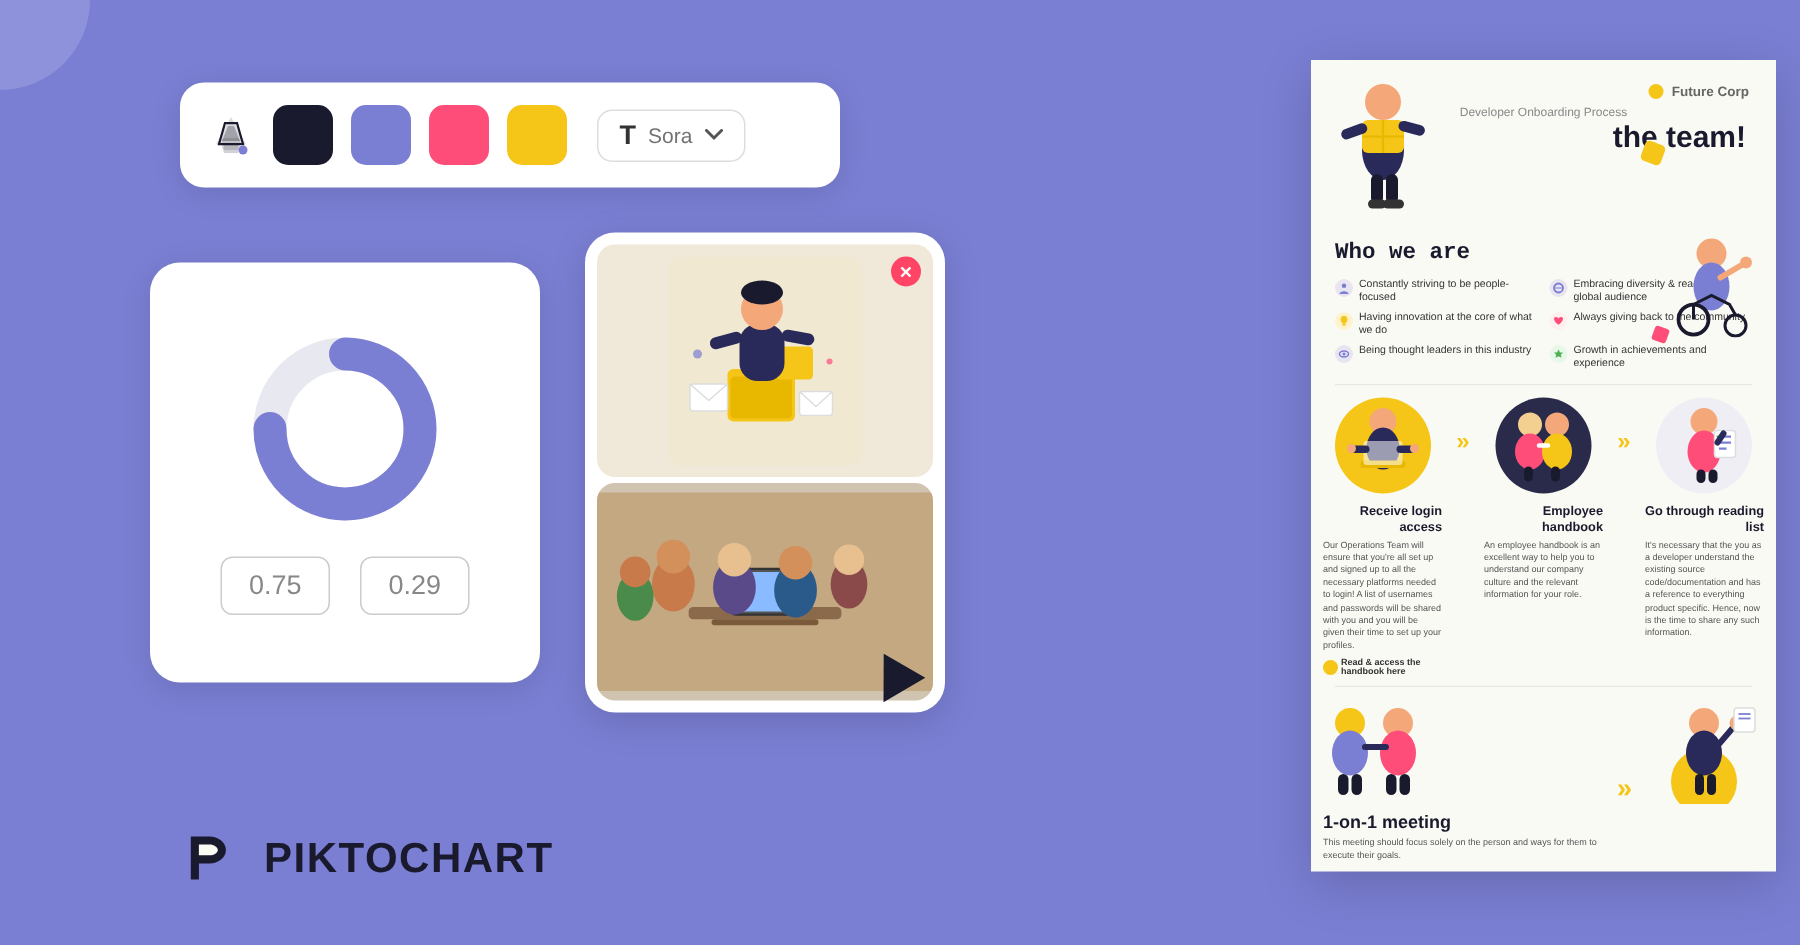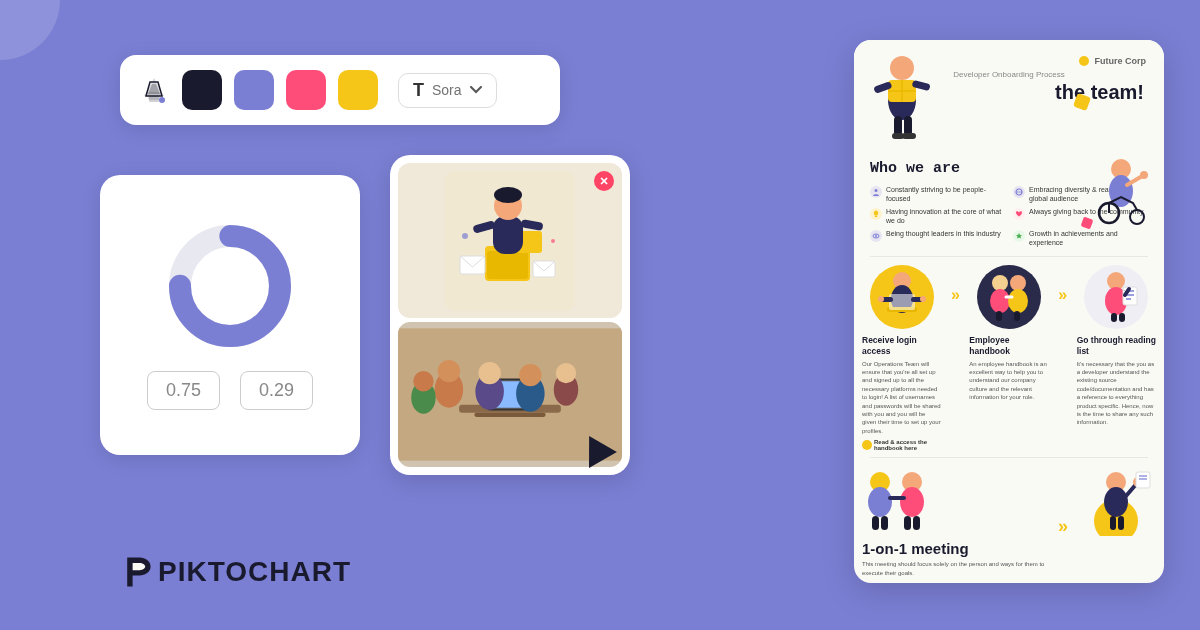--- a/index.html
+++ b/index.html
@@ -168,21 +168,21 @@
       font-weight: bold;
     }
 
     
     .piktochart-logo {
       position: absolute;
       bottom: 40px;
       left: 120px;
       display: flex;
       align-items: center;
-      gap: 2px;
+      gap: 20px;
     }
 
     .piktochart-logo-text {
       font-size: 28px;
       font-weight: 700;
       color: #1a1a2e;
       letter-spacing: 1px;
     }
 
     
@@ -191,24 +191,24 @@
       right: 0;
       top: 0;
       width: 490px;
       height: 630px;
       overflow: hidden;
     }
 
     .infographic {
       position: absolute;
       top: 40px;
-      right: 36px;
+      right: 16px;
       width: 310px;
       background: #fafaf5;
-      border-radius: 17px;
+      border-radius: 0;
       padding: 0;
       box-shadow: 0 8px 32px rgba(0,0,0,0.18);
       overflow: hidden;
       font-family: Arial, sans-serif;
     }
 
     .infographic-header {
       background: #fafaf5;
       padding: 16px 18px 8px;
       border-bottom: none;
@@ -330,21 +330,21 @@
     }
 
     .step-circle.yellow { background: #F5C518; }
     .step-circle.dark { background: #2a2a4a; }
     .step-circle.light { background: #f0eef5; }
 
     .step-title {
       font-size: 8.5px;
       font-weight: 800;
       color: #1a1a2e;
-      text-align: left;
+      text-align: right;
       margin-bottom: 3px;
       line-height: 1.3;
     }
 
     .step-desc {
       font-size: 6px;
       color: #555;
       line-height: 1.4;
     }
 
@@ -377,21 +377,21 @@
       padding: 8px 8px 6px;
       display: flex;
       gap: 8px;
     }
 
     .meeting-left {
       flex: 1;
     }
 
     .meeting-title {
-      font-size: 15px;
+      font-size: 12px;
       font-weight: 800;
       color: #1a1a2e;
       margin-bottom: 3px;
     }
 
     .meeting-desc {
       font-size: 6px;
       color: #555;
       line-height: 1.4;
     }

